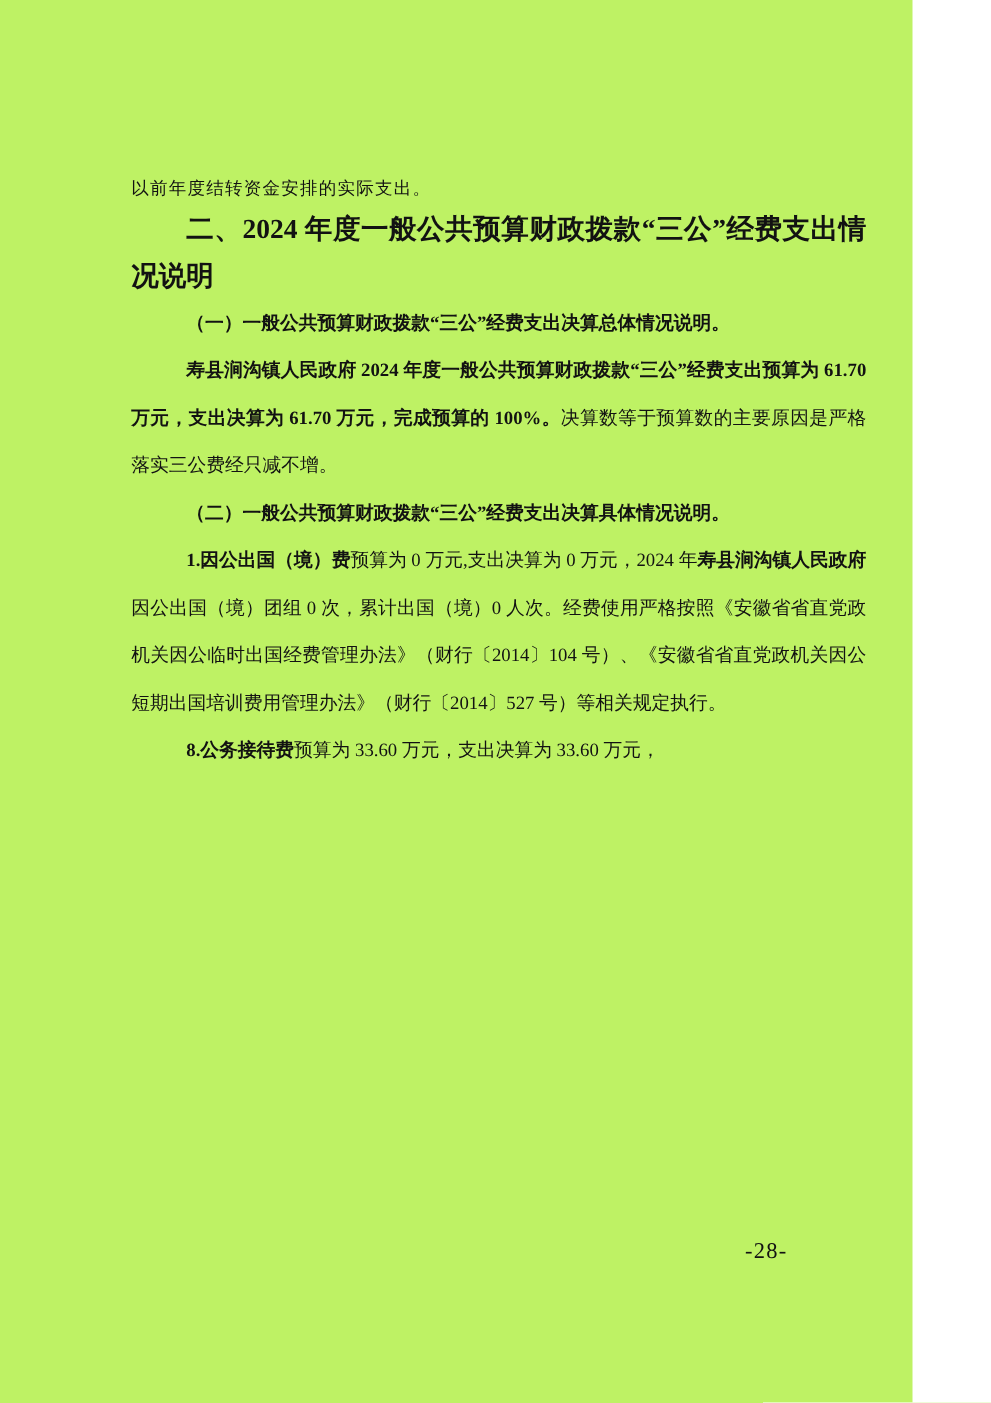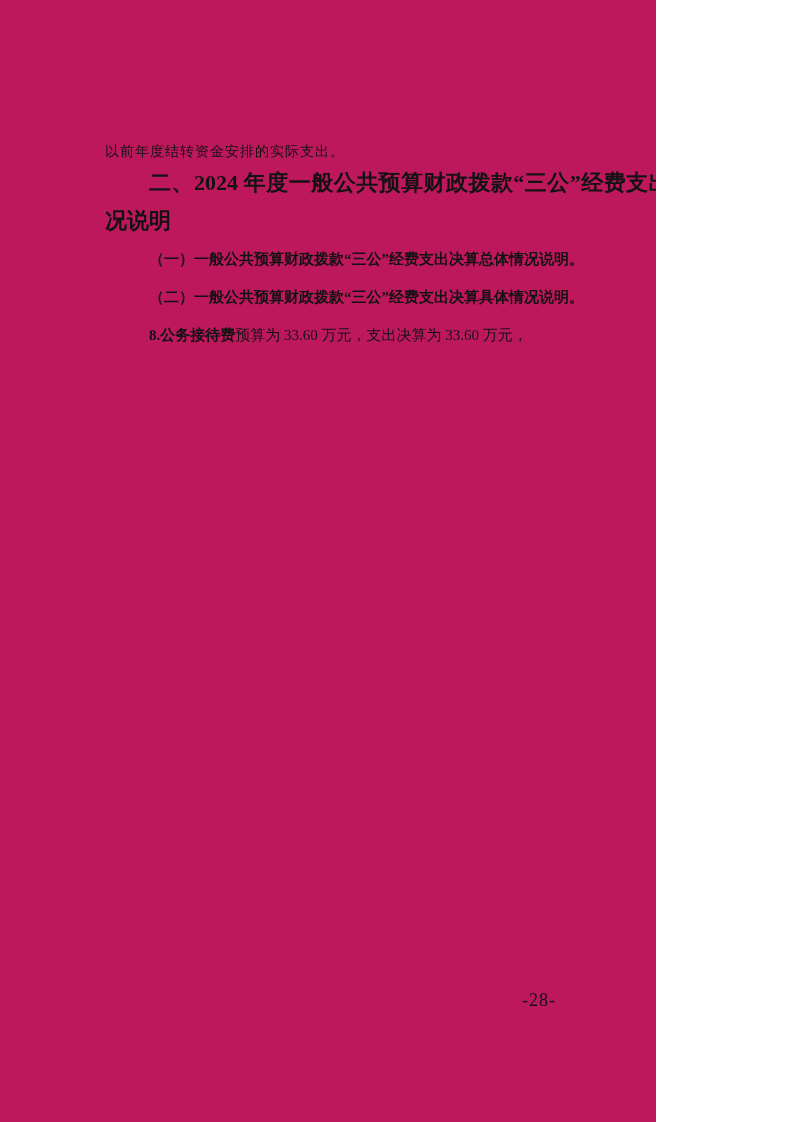--- a/index.html
+++ b/index.html
@@ -2,23 +2,23 @@
 <html><head>
 <meta charset="utf-8">
 <style>
   html, body {
     margin: 0;
     padding: 0;
     background: #ffffff;
   }
   .page {
     position: relative;
-    width: 656px;
+    width: 730px;
     height: 1122px;
-    background: #be185d;
+    background: #bef264;
     overflow: hidden;
     font-family: "Liberation Serif", "DejaVu Serif", serif;
     color: #121212;
   }
   .text-area {
     position: absolute;
     left: 105px;
     top: 142px;
     width: 588px;
   }
@@ -65,23 +65,25 @@
 
 <div class="page">
   <div class="text-area">
 
     <div class="intro-line">以前年度结转资金安排的实际支出。</div>
 
     <p class="para h-hei">二、2024 年度一般公共预算财政拨款“三公”经费支出情况说明</p>
 
     <p class="para h-kai">（一）一般公共预算财政拨款“三公”经费支出决算总体情况说明。</p>
 
+    <p class="para"><span class="b">寿县涧沟镇人民政府 2024 年度一般公共预算财政拨款“三公”经费支出预算为 61.70 万元，支出决算为 61.70 万元，完成预算的 100%。</span><span>决算数等于预算数的主要原因是严格落实三公费经只减不增。</span></p>
 
     <p class="para h-kai">（二）一般公共预算财政拨款“三公”经费支出决算具体情况说明。</p>
 
 
+    <p class="para"><span class="b">1.因公出国（境）费</span><span>预算为 0 万元,支出决算为 0 万元，2024 年</span><span class="b">寿县涧沟镇人民政府</span><span>因公出国（境）团组 0 次，累计出国（境）0 人次。经费使用严格按照《安徽省省直党政机关因公临时出国经费管理办法》（财行〔2014〕104 号）、《安徽省省直党政机关因公短期出国培训费用管理办法》（财行〔2014〕527 号）等相关规定执行。</span></p>
 
     <p class="para"><span class="b">8.公务接待费</span><span>预算为 33.60 万元，支出决算为 33.60 万元，</span></p>
 
   </div>
 
   <div class="page-number">-28-</div>
 </div>
 
 </body></html>

